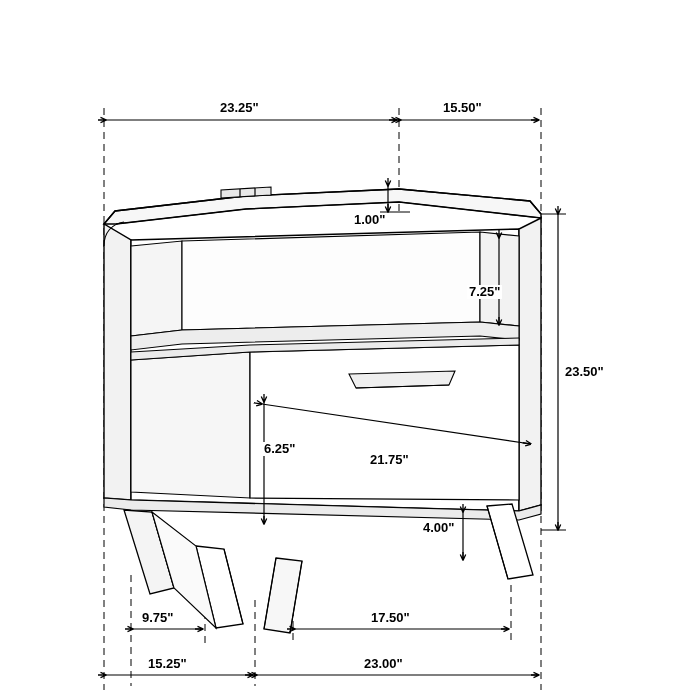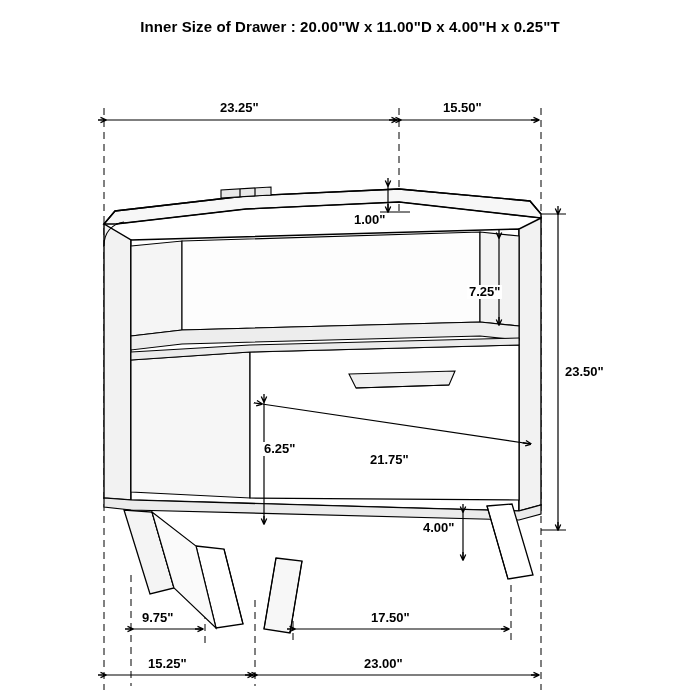--- a/index.html
+++ b/index.html
@@ -46,21 +46,20 @@
     padding: 0 2px;
     white-space: nowrap;
     line-height: 14px;
   }
 </style>
 </head>
 <body>
 
 <div id="stage">
 
-  <div id="title">Inner Size of Drawer : 20.00"W x 11.00"D x 4.00"H x 0.25"T</div>
 
   <svg class="diagram" viewBox="0 0 700 700">
     <defs>
       <marker id="arrL" markerWidth="9" markerHeight="9" refX="8.5" refY="4.5" orient="auto" markerUnits="userSpaceOnUse">
         <path d="M9,4.5 L0,4.5 M9,4.5 L3,1.8 M9,4.5 L3,7.2" stroke="#000" stroke-width="1.3" fill="none"></path>
       </marker>
       <marker id="arrHead" markerWidth="10" markerHeight="8" refX="9.5" refY="4" orient="auto" markerUnits="userSpaceOnUse">
         <path d="M0,0.5 L9.5,4 L0,7.5 z" fill="#000"></path>
       </marker>
     </defs>

